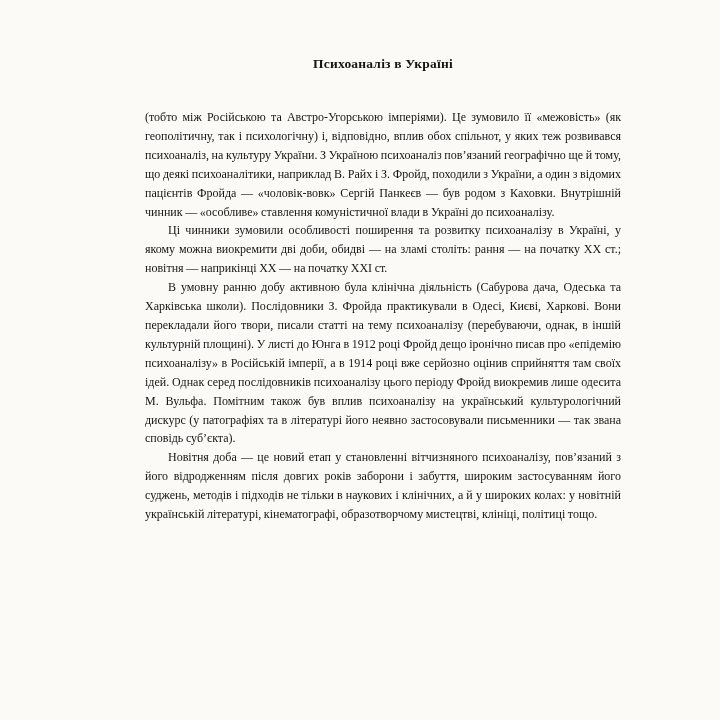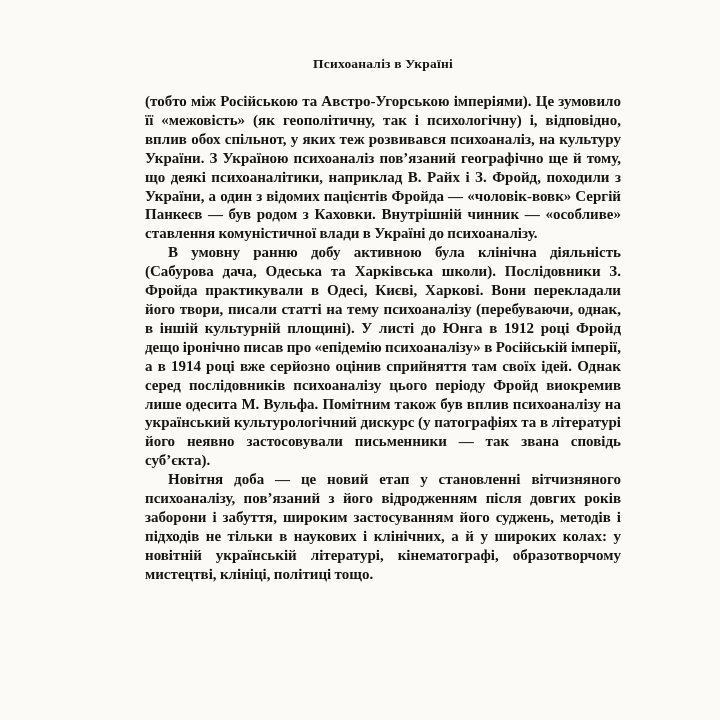--- a/index.html
+++ b/index.html
@@ -25,24 +25,24 @@
     position:absolute;
     top:24px; left:145px; width:476px;
     text-align:center;
     font-weight:bold;
     font-size:13.5px;
     line-height:15.5px;
     letter-spacing:0.2px;
   }
   .body-text{
     position:absolute;
-    top:60px; left:145px; width:476px;
-    font-size:15px;
+    top:76px; left:145px; width:476px;
+    font-size:12px;
     line-height:18.9px;
-    font-weight:bold;
+    font-weight:normal;
     text-align:justify;
     hyphens:auto;
     -webkit-hyphens:auto;
     word-spacing:-0.4px;
   }
   .body-text p{
     margin:0;
     text-indent:23px;
   }
   .body-text p.no-indent{
@@ -61,20 +61,21 @@
 <body>
 
 <div class="page">
 
   <header class="running-head">
     <div>Психоаналіз в Україні</div>
   </header>
 
   <main class="body-text">
     <p class="no-indent">(тобто між Російською та Австро-Угорською імперіями). Це зумовило її «межовість» (як геополітичну, так і психологічну) і, відповідно, вплив обох спільнот, у яких теж розвивався психоаналіз, на культуру України. З Україною психоаналіз пов’язаний географічно ще й тому, що деякі психоаналітики, наприклад В. Райх і З. Фройд, походили з України, а один з відомих пацієнтів Фройда — «чоловік-вовк» Сергій Панкеєв — був родом з Каховки. Внутрішній чинник — «особливе» ставлення комуністичної влади в Україні до психоаналізу.</p>
+    <p>Ці чинники зумовили особливості поширення та розвитку психоаналізу в Україні, у якому можна виокремити дві доби, обидві — на зламі століть: рання — на початку XX ст.; новітня — наприкінці XX — на початку XXI ст.</p>
     <p>В умовну ранню добу активною була клінічна діяльність (Сабурова дача, Одеська та Харківська школи). Послідовники З. Фройда практикували в Одесі, Києві, Харкові. Вони перекладали його твори, писали статті на тему психоаналізу (перебуваючи, однак, в іншій культурній площині). У листі до Юнга в 1912 році Фройд дещо іронічно писав про «епідемію психоаналізу» в Російській імперії, а в 1914 році вже серйозно оцінив сприйняття там своїх ідей. Однак серед послідовників психоаналізу цього періоду Фройд виокремив лише одесита М. Вульфа. Помітним також був вплив психоаналізу на український культурологічний дискурс (у патографіях та в літературі його неявно застосовували письменники — так звана сповідь суб’єкта).</p>
     <p>Новітня доба — це новий етап у становленні вітчизняного психоаналізу, пов’язаний з його відродженням після довгих років заборони і забуття, широким застосуванням його суджень, методів і підходів не тільки в наукових і клінічних, а й у широких колах: у новітній українській літературі, кінематографі, образотворчому мистецтві, клініці, політиці тощо.</p>
   </main>
 
   <footer class="page-footer">
     <span>(10)</span>
   </footer>
 
 </div>
 

